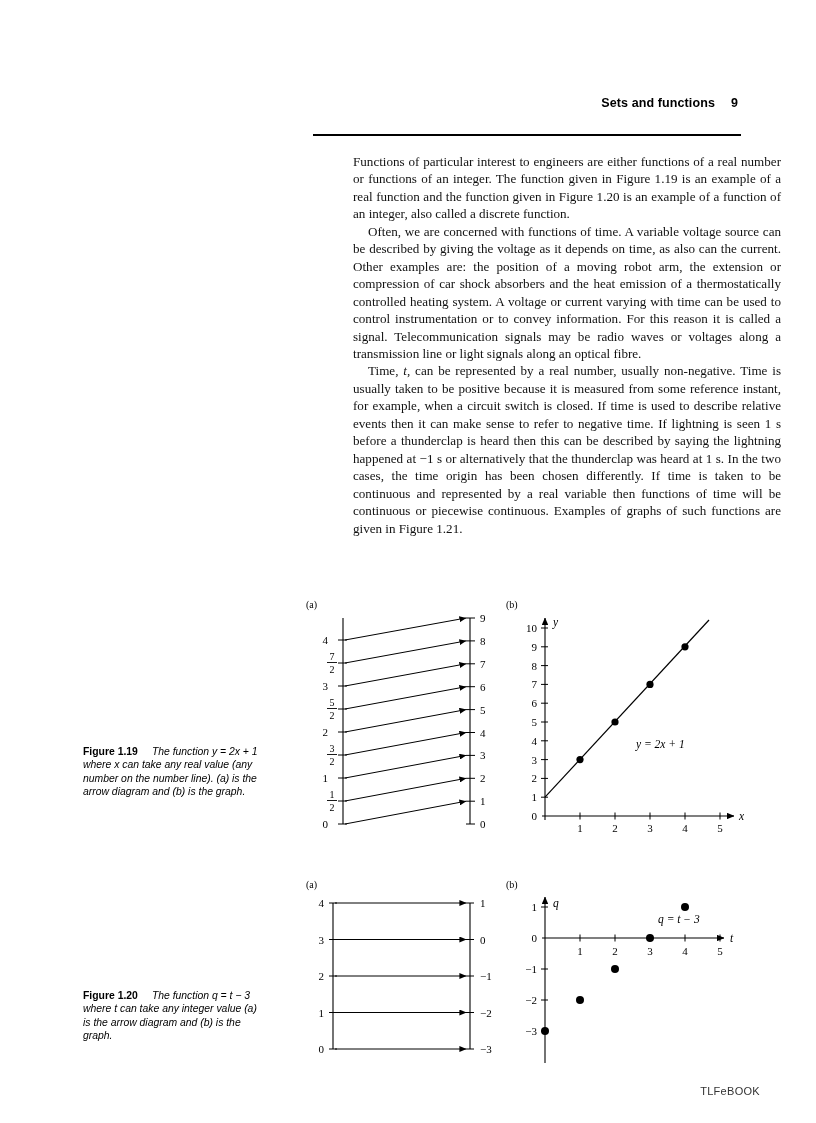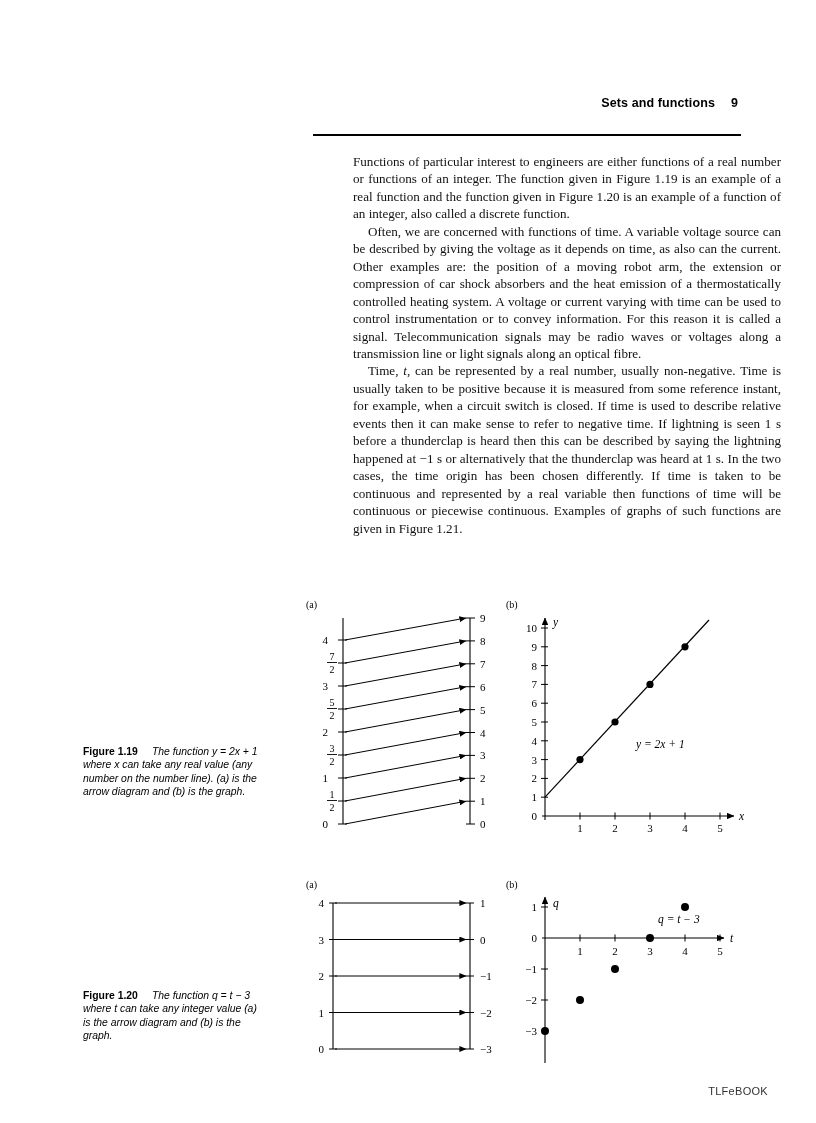--- a/index.html
+++ b/index.html
@@ -98,21 +98,21 @@
   }
   svg .num { font-size: 11px; }
   svg .numsm { font-size: 10px; }
   svg .axlab { font-size: 11.5px; font-style: italic; }
   svg .eq { font-size: 11.5px; font-style: italic; }
 
   
   #footer-mark {
     position: absolute;
     top: 1085px;
-    left: 12px;
+    left: 4px;
     width: 748px;
     text-align: right;
     font-family: "Liberation Sans", sans-serif;
     font-size: 11px;
     color: #333;
     letter-spacing: 0.3px;
     padding-left: 8px;
   }
 </style>
 </head>

